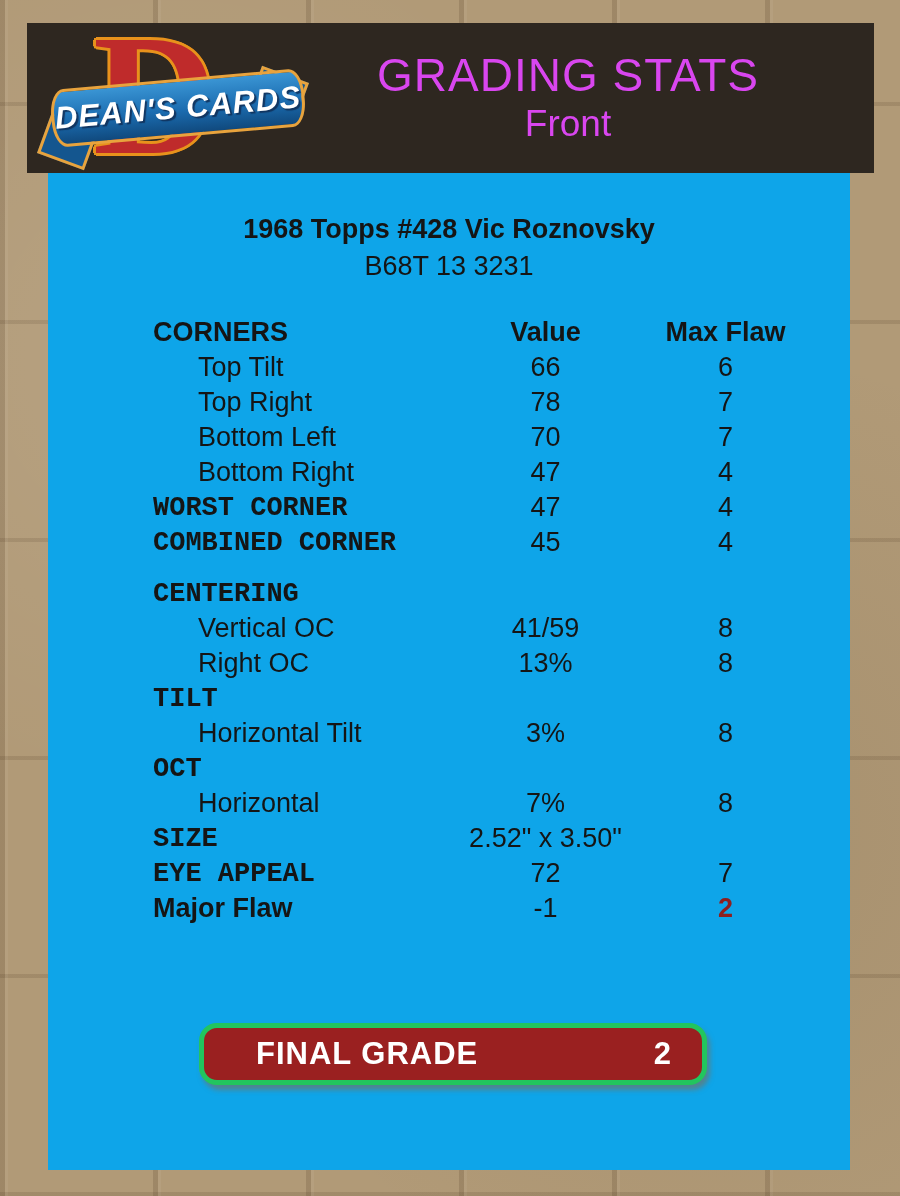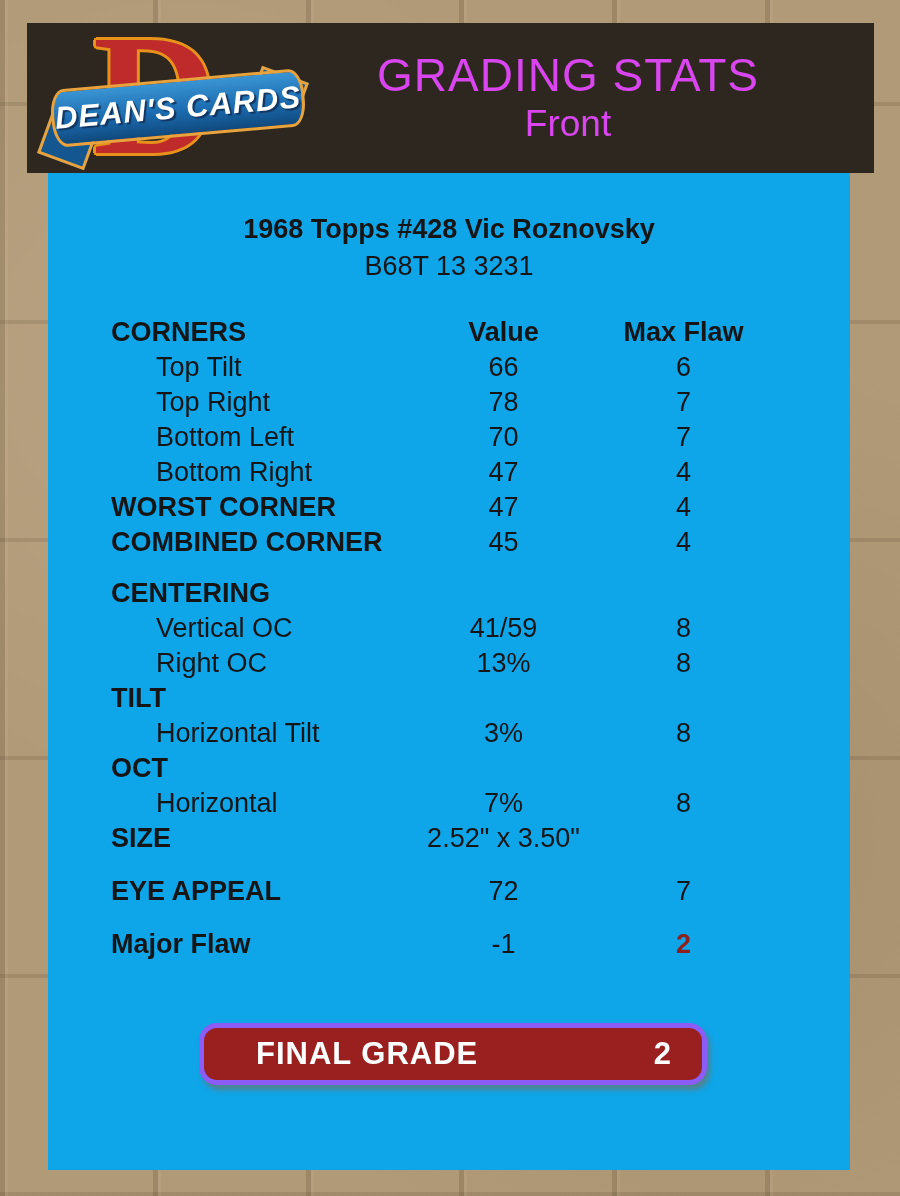--- a/index.html
+++ b/index.html
@@ -57,35 +57,35 @@
   .panel{
     position:absolute;left:48px;top:173px;width:802px;height:997px;
     background:#0ea5e9;color:#151515;
   }
   .card-head{margin-top:38px;text-align:center;font-size:27px;line-height:37px;}
   .card-name{font-weight:bold;}
   
   .stats{margin-top:30px;}
   .row{
     display:grid;grid-template-columns:300px 185px 175px;
-    padding-left:63px;height:35px;align-items:center;
+    padding-left:105px;height:35px;align-items:center;
     font-size:27px;
   }
   .row .cell-value,.row .cell-max{text-align:center;}
   .row.head{font-weight:bold;}
   .row.sub .cell-label{padding-left:45px;}
-  .row.section .cell-label{font-weight:bold;}
+  .row.section .cell-label{font-weight:bold;font-family:Liberation Mono, monospace;}
   .row.boldlabel .cell-label{font-weight:bold;}
   .gap16{margin-top:16px;}
-  .gap18{margin-top:18px;}
+  .gap18{}
   .red-grade{color:#8e1f1f;font-weight:bold;}
   
   .final-grade{
     position:absolute;left:151px;top:850px;width:508px;height:62px;
-    box-sizing:border-box;background:#9a2020;border:5px solid #8b5cf6;
+    box-sizing:border-box;background:#9a2020;border:5px solid #22c55e;
     border-radius:18px;
     box-shadow:3px 5px 5px rgba(125,110,85,0.6);
     display:flex;align-items:center;justify-content:space-between;
     padding:0 30px 0 52px;cursor:pointer;
   }
   .final-grade span{color:#ffffff;font-weight:bold;font-size:31px;letter-spacing:1px;}
 </style>
 </head>
 <body>
 

